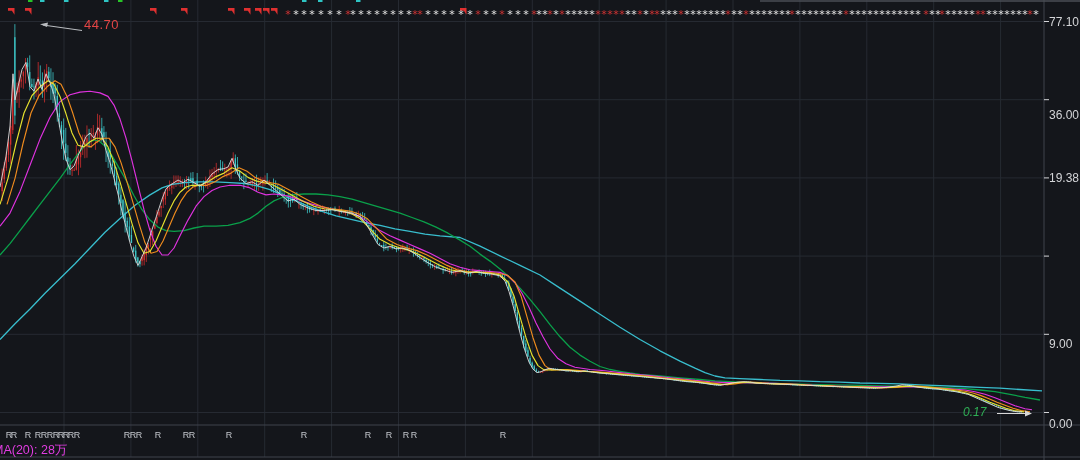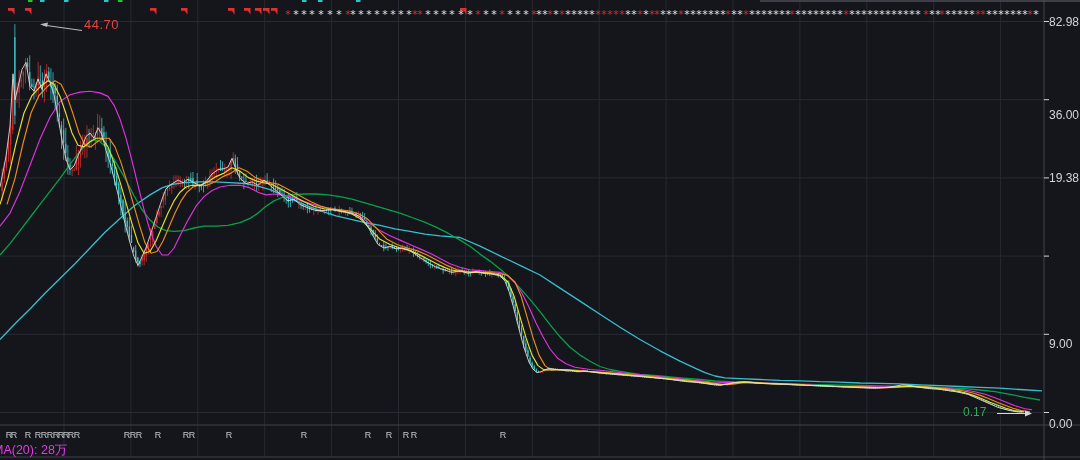--- a/index.html
+++ b/index.html
@@ -1,21 +1,21 @@
 <!DOCTYPE html>
 <html><head>
 <meta charset="utf-8">
 <style>
   html,body{margin:0;padding:0;background:#14161b;}
   #window{position:relative;width:1080px;height:460px;background:#14161b;overflow:hidden;
           font-family:"Liberation Sans","DejaVu Sans",sans-serif;}
   #chart-svg{position:absolute;left:0;top:0;}
   .overlay-label{position:absolute;white-space:nowrap;pointer-events:none;}
   #high-label{font-size:13px;letter-spacing:0.5px;}
-  #last-label{font-size:12px;}
+  #last-label{font-size:12px;font-style:italic;}
   #vol-ma-label{font-size:12.5px;}
   .y-label{position:absolute;left:1049px;font-size:12px;color:#d4d5d8;height:14px;line-height:14px;}
 </style>
 </head>
 <body>
 
 <div id="window">
   <svg id="chart-svg" width="1080" height="460" viewBox="0 0 1080 460">
     <g id="g-grid">
         <line x1="64" y1="0" x2="64" y2="457" stroke="#262a32" stroke-width="1"></line>
@@ -1189,21 +1189,21 @@
       </g>
     <g id="g-arrows">
         <line x1="82" y1="30.5" x2="43" y2="25" stroke="#b9bcc0" stroke-width="1"></line>
         <path d="M40 24.2 L48 22.599999999999998 L47 27 Z" fill="#b9bcc0"></path>
         <line x1="997" y1="413.5" x2="1025" y2="413.5" stroke="#d8d8d8" stroke-width="1"></line>
         <path d="M1032 413.5 L1025 410.5 L1025 416.5 Z" fill="#d8d8d8"></path>
       </g>
   </svg>
 
   <div id="y-axis-labels">
-      <div class="y-label" style="top: 14.5px;">82.98</div>
+      <div class="y-label" style="top: 14.5px;">77.10</div>
       <div class="y-label" style="top: 108px;">36.00</div>
       <div class="y-label" style="top: 170.9px;">19.38</div>
       <div class="y-label" style="top: 247px; margin-left: 44px;">18.00</div>
       <div class="y-label" style="top: 327.3px; margin-top: 10px;">9.00</div>
       <div class="y-label" style="top: 405.5px; margin-top: 11px;">0.00</div>
     </div>
 
   <div id="high-label" class="overlay-label" style="left: 84px; top: 17px; color: rgb(226, 69, 69);">44.70</div>
 
   <div id="last-label" class="overlay-label" style="left: 963px; top: 405px; color: rgb(47, 174, 85);">0.17</div>

